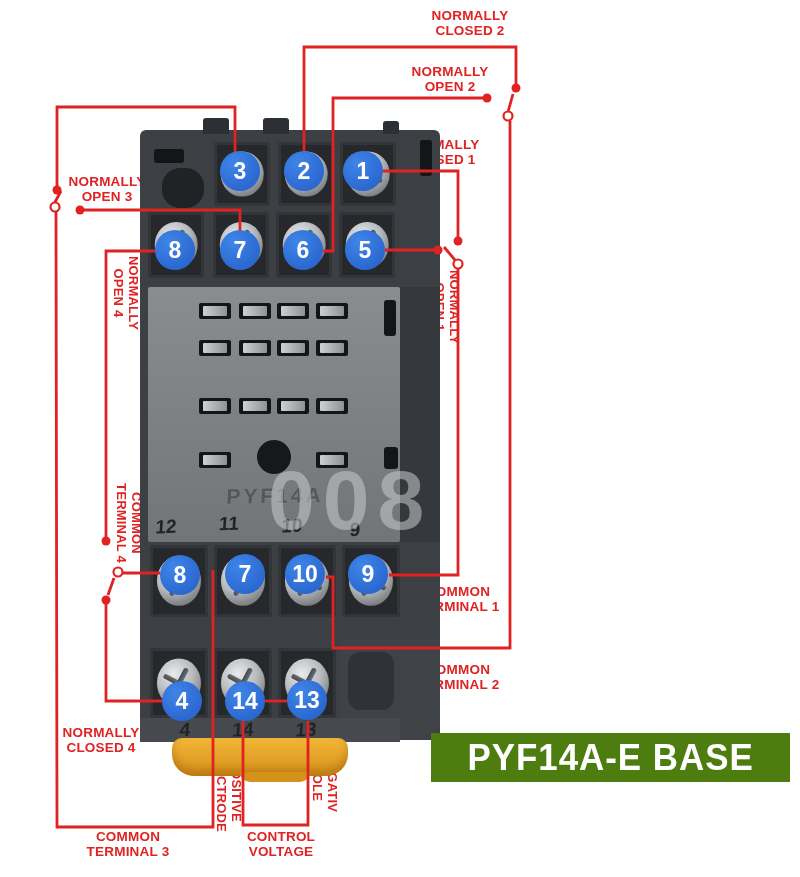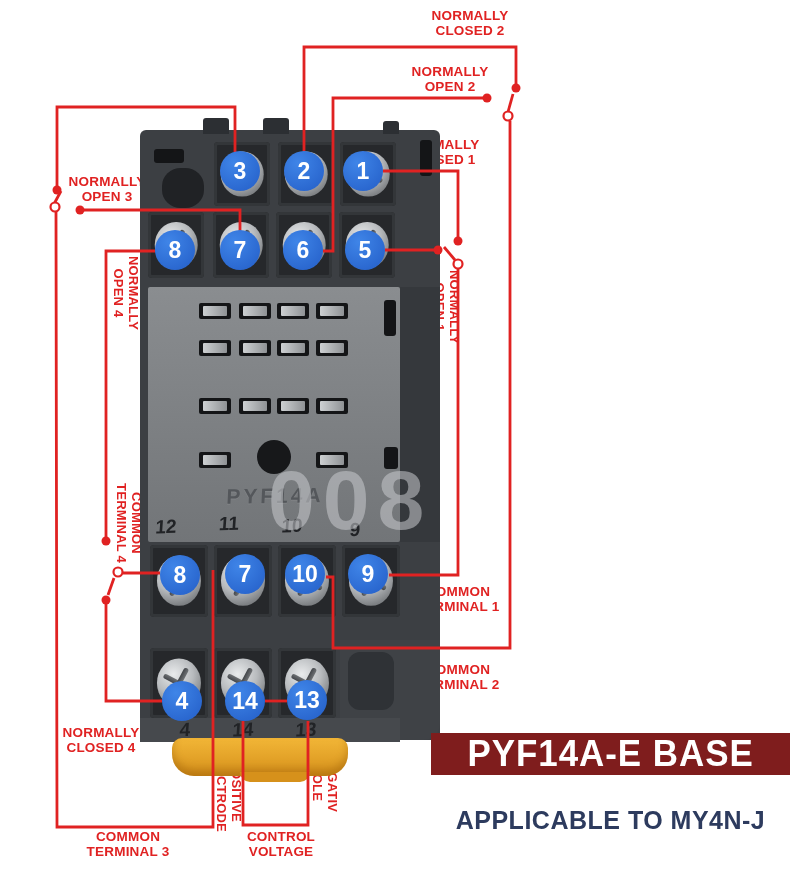--- a/index.html
+++ b/index.html
@@ -41,21 +41,21 @@
         text-shadow:0 1px 0 rgba(255,255,255,.08);}
   .clip{background:linear-gradient(#f2b637,#d6911b);border-radius:10px 10px 22px 22px;
         box-shadow:inset 0 -6px 8px rgba(140,80,0,.4);}
   .watermark{position:absolute;left:268px;top:452px;font-size:84px;font-weight:bold;
         color:rgba(200,203,205,.55);letter-spacing:8px;z-index:2;}
 
   
   .lines{position:absolute;left:0;top:0;z-index:5;}
 
   
-  .title-box{position:absolute;left:431px;top:733px;width:359px;height:42px;background:#7f1d1d;
+  .title-box{position:absolute;left:431px;top:733px;width:359px;height:49px;background:#4d7c0f;
         display:flex;align-items:center;justify-content:center;z-index:3;}
   .title-box span{color:#fff;font-weight:bold;font-size:36px;letter-spacing:1px;transform:scaleX(.97);}
   .subtitle{position:absolute;left:431px;top:806px;width:359px;text-align:center;color:#2d3b5e;
         font-weight:bold;font-size:25px;letter-spacing:.5px;z-index:3;}
 </style>
 </head>
 <body>
 
 <div class="page">
 
@@ -238,15 +238,14 @@
   <div class="lbl vert" style="left:229px;top:791px;">POSITIVE
 ELECTRODE</div>
   <div class="lbl vert" style="left:325px;top:783px;">NEGATIV
 POLE</div>
   <div class="lbl" style="left:221px;top:829px;width:120px;">CONTROL
 VOLTAGE</div>
 
   <div class="title-box">
     <span>PYF14A-E BASE</span>
   </div>
-  <div class="subtitle">APPLICABLE TO MY4N-J</div>
 
 </div>
 
 </body></html>

